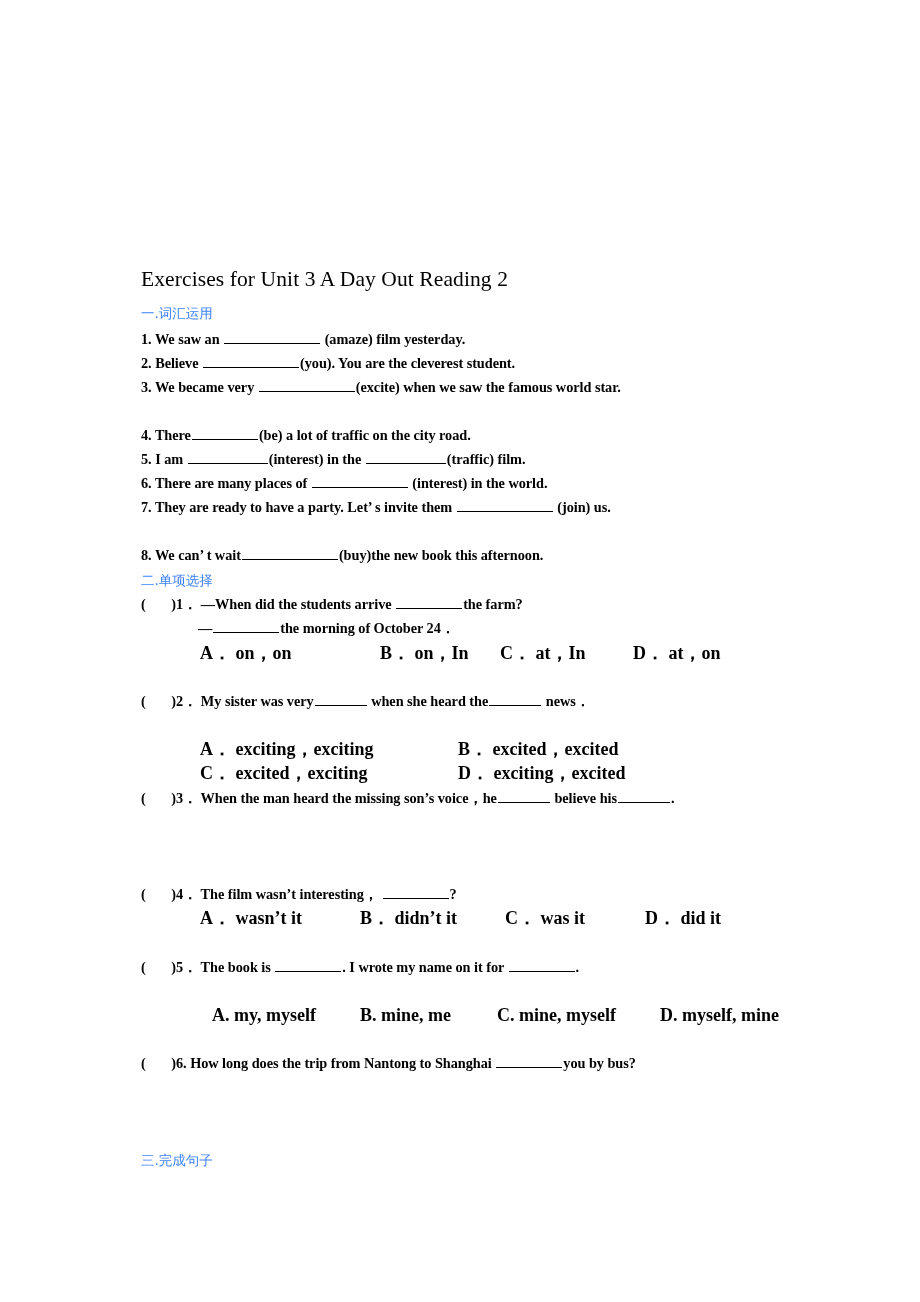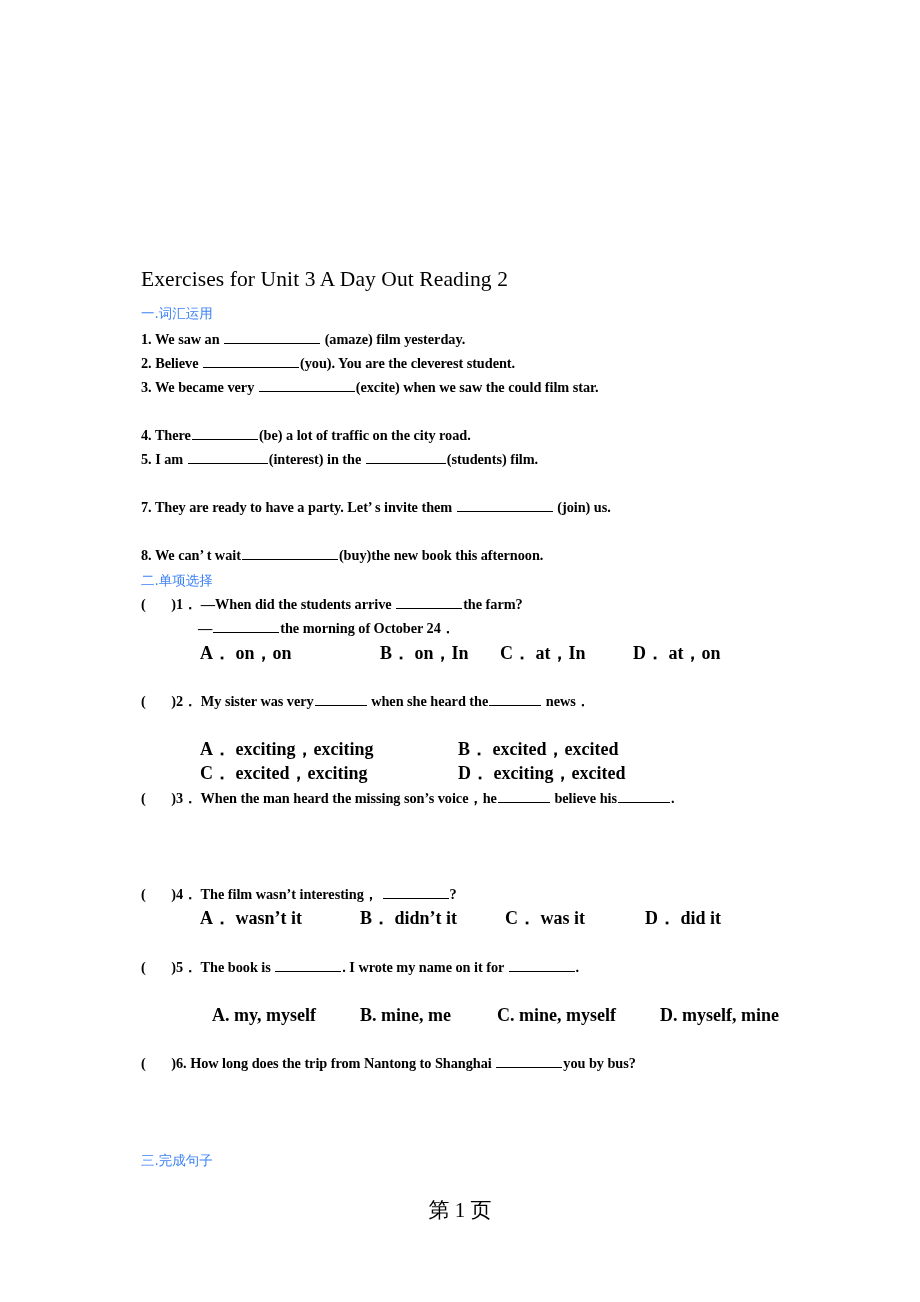--- a/index.html
+++ b/index.html
@@ -110,33 +110,38 @@
     <span>(amaze) film yesterday.</span>
   </div>
 
   <div class="ln col-left" style="top:353px">
     <span>2. Believe</span>
     <span class="blank b-xl"></span><span>(you). You are the cleverest student.</span>
   </div>
 
   <div class="ln col-left" style="top:377px">
     <span>3. We became very</span>
-    <span class="blank b-xl"></span><span>(excite) when we saw the could film star.</span>
+    <span class="blank b-xl"></span><span>(excite) when we saw the famous world star.</span>
   </div>
 
   <div class="ln col-left" style="top:425px">
     <span>4. There</span><span class="blank b-m"></span><span>(be) a lot of traffic on the city road.</span>
   </div>
 
   <div class="ln col-left" style="top:449px">
     <span>5. I am</span>
     <span class="blank b-l"></span><span>(interest) in the</span>
-    <span class="blank b-l"></span><span>(students) film.</span>
-  </div>
-
+    <span class="blank b-l"></span><span>(traffic) film.</span>
+  </div>
+
+  <div class="ln col-left" style="top:473px">
+    <span>6. There are many places of</span>
+    <span class="blank b-xl"></span>
+    <span>(interest) in the world.</span>
+  </div>
 
   <div class="ln col-left" style="top:497px">
     <span>7. They are ready to have a party. Let’ s invite them</span>
     <span class="blank b-xl"></span>
     <span>(join) us.</span>
   </div>
 
   <div class="ln col-left" style="top:545px">
     <span>8. We can’ t wait</span><span class="blank b-xl"></span><span>(buy)the new book this afternoon.</span>
   </div>
@@ -211,15 +216,14 @@
 
   <div class="ln col-left" style="top:1053px">
     <span>(</span>
     <span style="display:inline-block;width:22px"></span><span>)6.</span>
     <span>How long does the trip from Nantong to Shanghai</span>
     <span class="blank b-m"></span><span>you by bus?</span>
   </div>
 
   <div class="section-head" style="top:1150px">三.完成句子</div>
 
-  <div class="footer">第 1 页</div>
 
 </div>
 
 </body></html>

